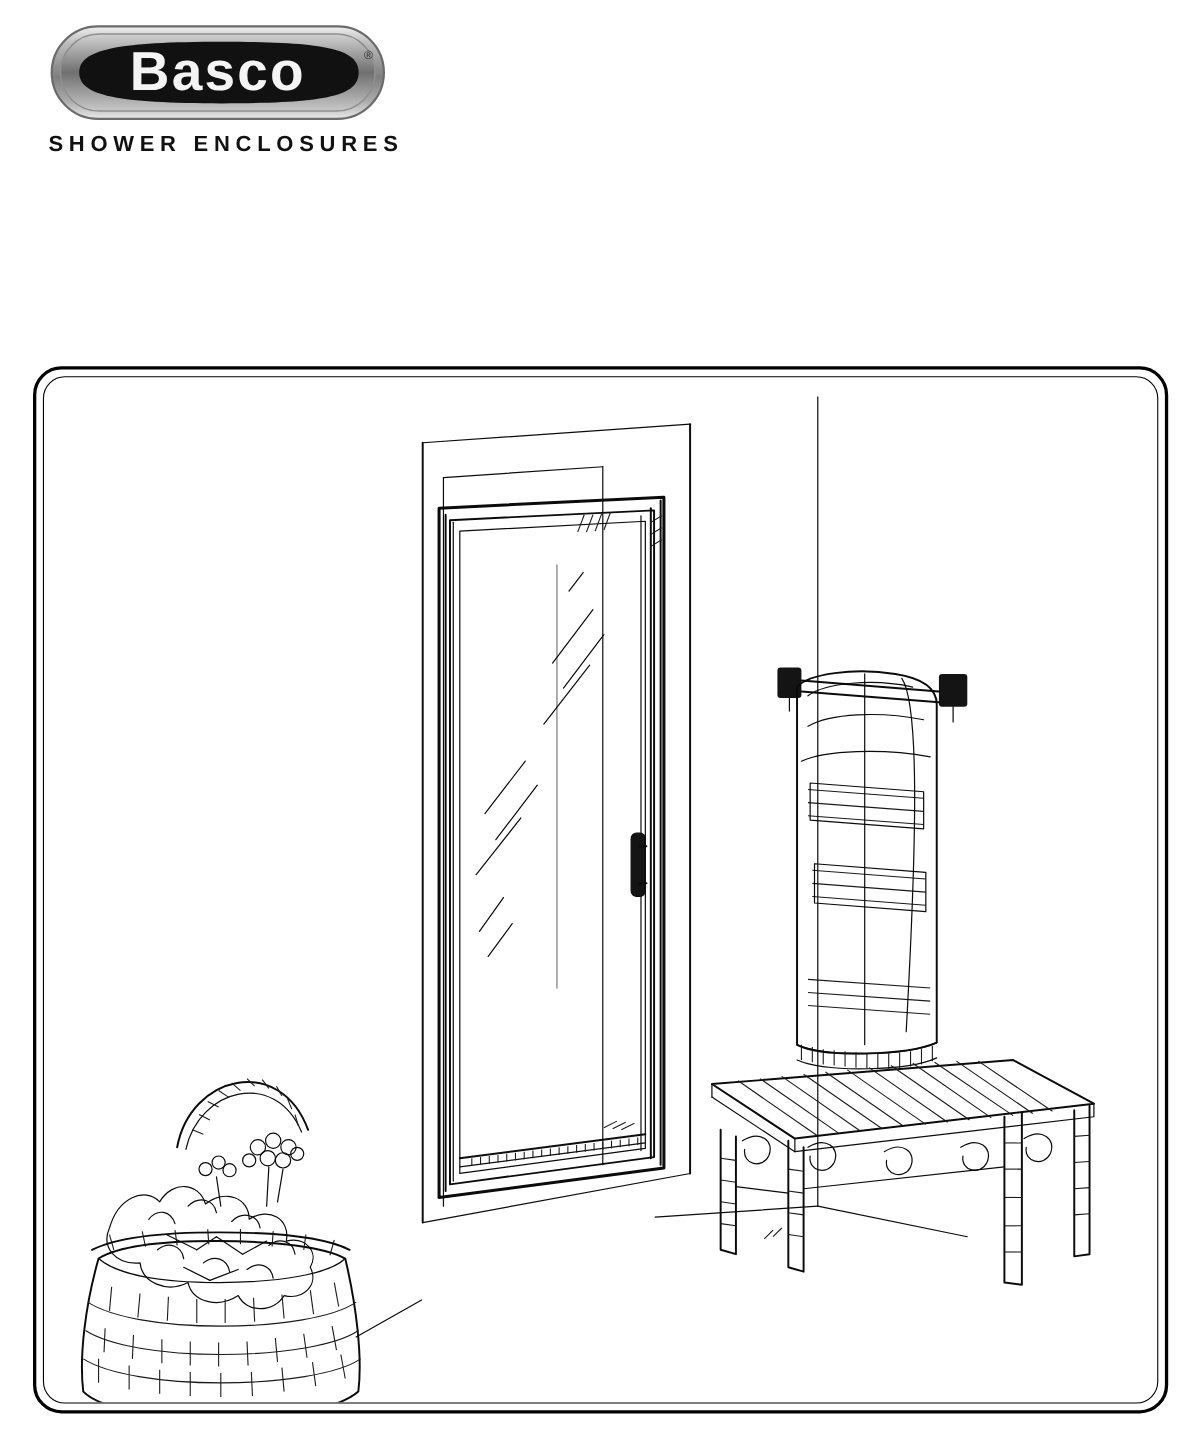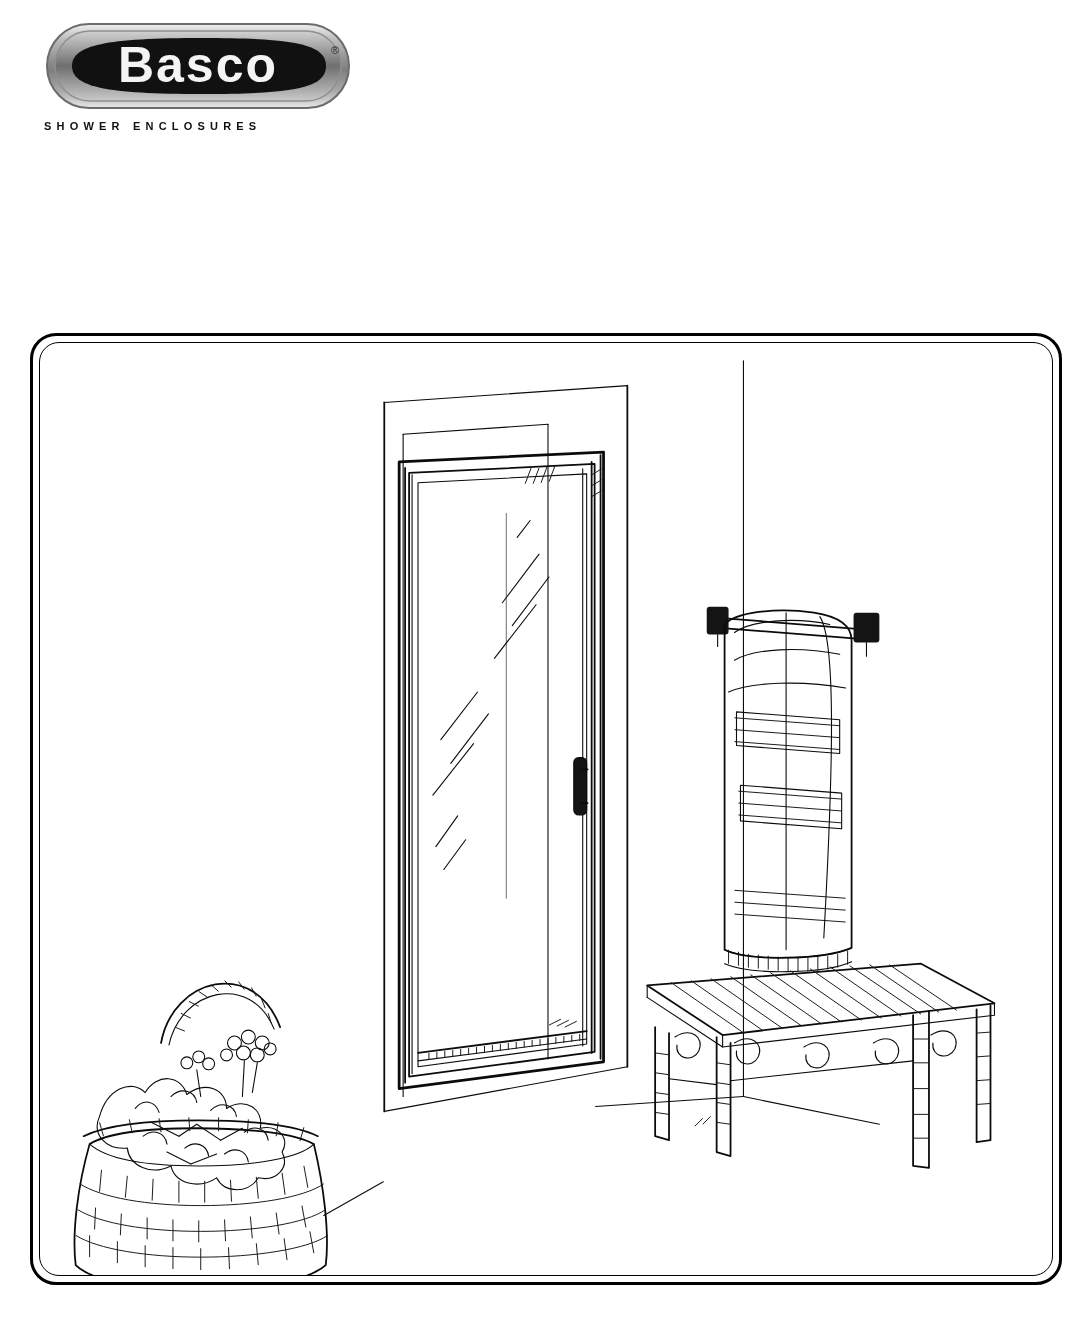--- a/index.html
+++ b/index.html
@@ -25,21 +25,21 @@
   #brand-logo-badge {
     position: relative;
     width: 320px;
     height: 96px;
   }
   #brand-logo-badge svg {
     display: block;
   }
   #brand-tagline {
     margin-top: 6px;
-    font-size: 11px;
+    font-size: 20px;
     font-weight: bold;
     letter-spacing: 5.2px;
     color: #111111;
     font-family: "Liberation Sans", sans-serif;
     white-space: nowrap;
   }
 
   
   #illustration-panel {
     position: absolute;

